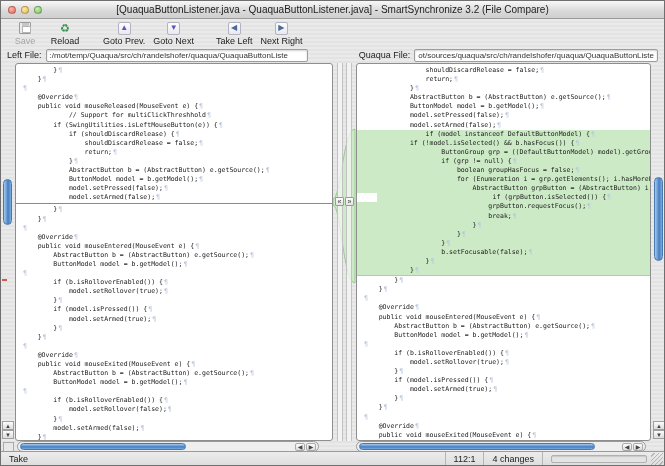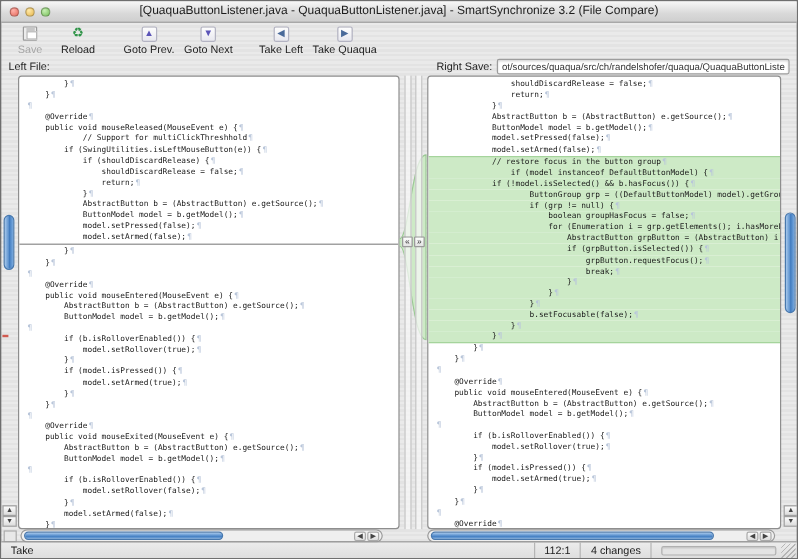--- a/index.html
+++ b/index.html
@@ -148,30 +148,31 @@
     <div class="tbtn">
       <span class="ticon">
           <span class="iconbox arrow-h">◀</span>
         </span>
       <span class="tlabel">Take Left</span>
     </div>
     <div class="tbtn">
       <span class="ticon">
           <span class="iconbox arrow-h">▶</span>
         </span>
-      <span class="tlabel">Take Quaqua</span>
+      <span class="tlabel">Next Right</span>
     </div>
   </div>
 
   <div class="fileheaders">
     <div class="fh fh-left">
       <span class="fh-label">Left File:</span>
+      <span class="fh-field">:/mot/temp/Quaqua/src/ch/randelshofer/quaqua/QuaquaButtonListe</span>
     </div>
     <div class="fh fh-right">
-      <span class="fh-label">Right Save:</span>
+      <span class="fh-label">Quaqua File:</span>
       <span class="fh-field">ot/sources/quaqua/src/ch/randelshofer/quaqua/QuaquaButtonListe</span>
     </div>
   </div>
 
   <div class="main">
 
     <div class="vscroll left">
       <div class="vthumb" style="top:116px;height:46px;"></div>
       <div class="tick-red" style="top:216px;"></div>
       <div class="varrows">
@@ -238,29 +239,28 @@
     </div>
 
     <div class="editor right" id="right-editor">
         <div class="codeline">                shouldDiscardRelease = false;<span class="pilcrow">¶</span></div>
         <div class="codeline">                return;<span class="pilcrow">¶</span></div>
         <div class="codeline">            }<span class="pilcrow">¶</span></div>
         <div class="codeline">            AbstractButton b = (AbstractButton) e.getSource();<span class="pilcrow">¶</span></div>
         <div class="codeline">            ButtonModel model = b.getModel();<span class="pilcrow">¶</span></div>
         <div class="codeline">            model.setPressed(false);<span class="pilcrow">¶</span></div>
         <div class="codeline">            model.setArmed(false);<span class="pilcrow">¶</span></div>
-        <div class="codeline hl hl-top" style="background: rgb(205, 234, 198);">            // restore focus in the button group<span class="pilcrow">¶</span></div>
         <div class="codeline hl" style="background: rgb(205, 234, 198);">                if (model instanceof DefaultButtonModel) {<span class="pilcrow">¶</span></div>
         <div class="codeline hl" style="background: rgb(205, 234, 198);">            if (!model.isSelected() &amp;&amp; b.hasFocus()) {<span class="pilcrow">¶</span></div>
         <div class="codeline hl" style="background: rgb(205, 234, 198);">                    ButtonGroup grp = ((DefaultButtonModel) model).getGroup();</div>
         <div class="codeline hl" style="background: rgb(205, 234, 198);">                    if (grp != null) {<span class="pilcrow">¶</span></div>
         <div class="codeline hl" style="background: rgb(205, 234, 198);">                        boolean groupHasFocus = false;<span class="pilcrow">¶</span></div>
         <div class="codeline hl" style="background: rgb(205, 234, 198);">                        for (Enumeration i = grp.getElements(); i.hasMoreElements();) {</div>
         <div class="codeline hl" style="background: rgb(205, 234, 198);">                            AbstractButton grpButton = (AbstractButton) i.nextElement();</div>
-        <div class="codeline hl" style="background: rgb(205, 234, 198);">                            if (grpButton.isSelected()) {<span class="pilcrow">¶</span></div>
+        <div class="codeline hl" style="background: rgb(205, 234, 198); margin-left: 20px;">                            if (grpButton.isSelected()) {<span class="pilcrow">¶</span></div>
         <div class="codeline hl" style="background: rgb(205, 234, 198);">                                grpButton.requestFocus();<span class="pilcrow">¶</span></div>
         <div class="codeline hl" style="background: rgb(205, 234, 198);">                                break;<span class="pilcrow">¶</span></div>
         <div class="codeline hl" style="background: rgb(205, 234, 198);">                            }<span class="pilcrow">¶</span></div>
         <div class="codeline hl" style="background: rgb(205, 234, 198);">                        }<span class="pilcrow">¶</span></div>
         <div class="codeline hl" style="background: rgb(205, 234, 198);">                    }<span class="pilcrow">¶</span></div>
         <div class="codeline hl" style="background: rgb(205, 234, 198);">                    b.setFocusable(false);<span class="pilcrow">¶</span></div>
         <div class="codeline hl" style="background: rgb(205, 234, 198);">                }<span class="pilcrow">¶</span></div>
         <div class="codeline hl hl-bottom" style="background: rgb(205, 234, 198);">            }<span class="pilcrow">¶</span></div>
         <div class="codeline">        }<span class="pilcrow">¶</span></div>
         <div class="codeline">    }<span class="pilcrow">¶</span></div>

